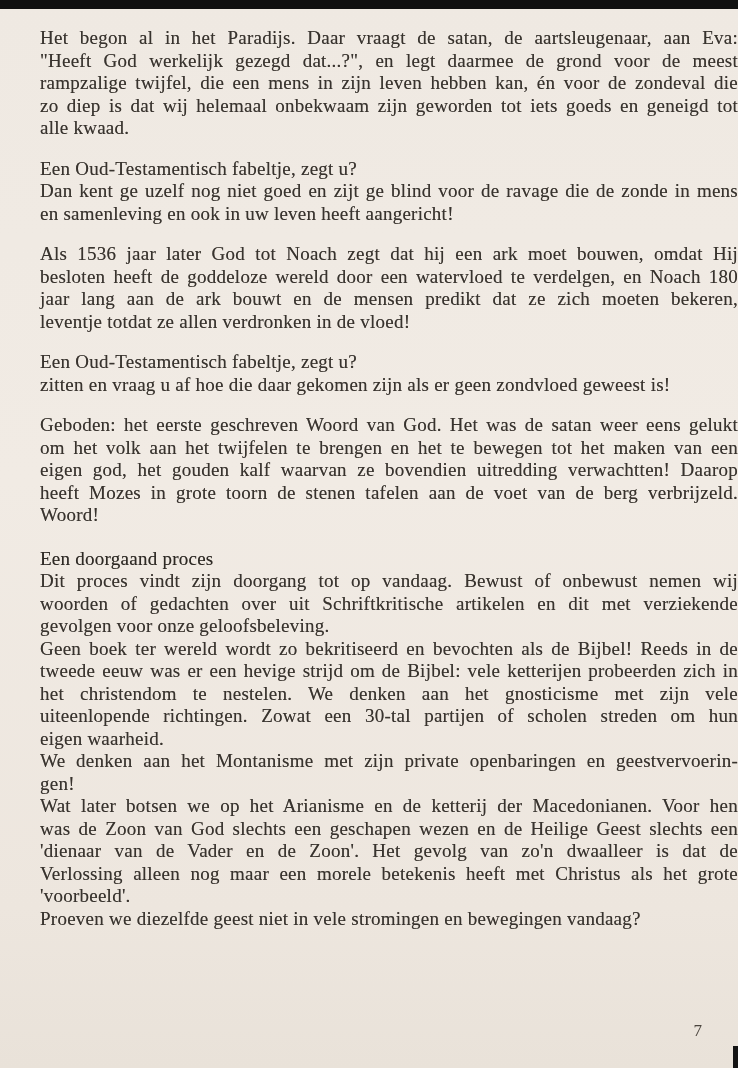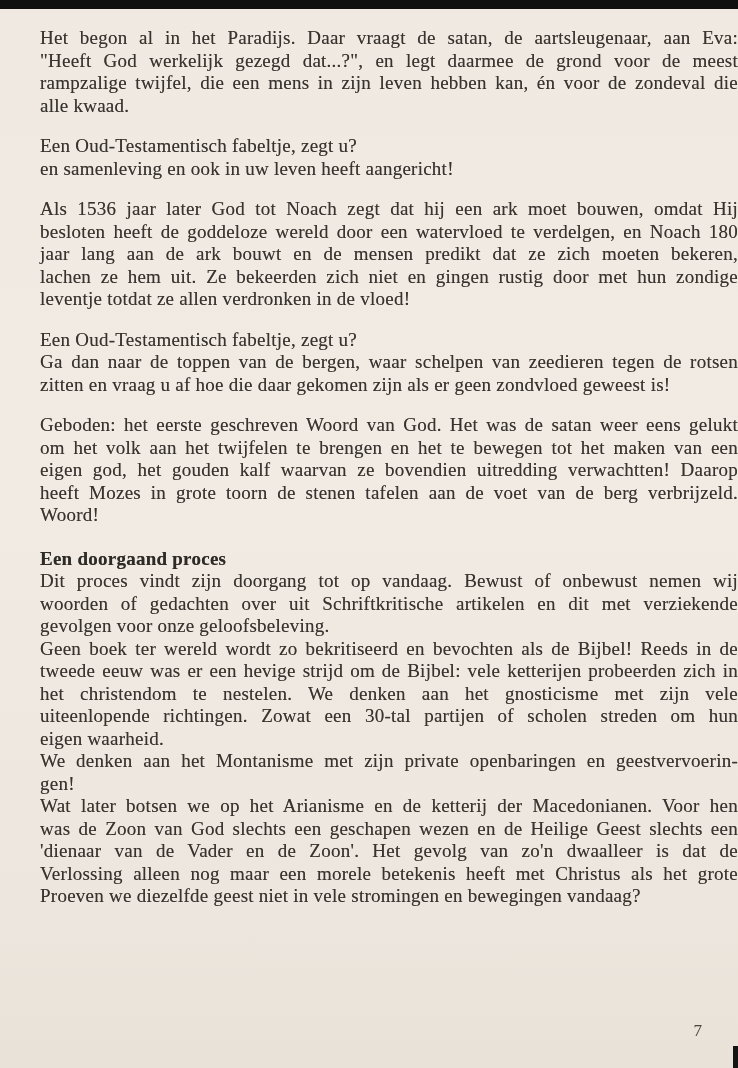--- a/index.html
+++ b/index.html
@@ -41,21 +41,21 @@
     font-size: 19px;
     line-height: 22.5px;
     letter-spacing: 0.25px;
     text-shadow: 0 0 0.5px rgba(56,51,46,0.55);
     margin-left: 20px;
   }
   .block { margin: 0; }
   .block.gap { margin-top: 18px; }
   .block.heading {
     margin-top: 21px;
-    font-weight: bold;
+    font-weight: normal;
     color: #2e2a25;
   }
   .line {
     text-align: justify;
     text-align-last: justify;
     white-space: normal;
   }
   .line.last, .heading .line {
     text-align: right;
     text-align-last: left;
@@ -71,40 +71,40 @@
 </head>
 <body>
 
 <div class="page">
   <div class="scan-top-edge"></div>
   <div class="text-column" id="text-column">
       <div class="block paragraph">
         <div class="line">Het begon al in het Paradijs. Daar vraagt de satan, de aartsleugenaar, aan Eva:</div>
         <div class="line">"Heeft God werkelijk gezegd dat...?", en legt daarmee de grond voor de meest</div>
         <div class="line">rampzalige twijfel, die een mens in zijn leven hebben kan, én voor de zondeval die</div>
+        <div class="line">zo diep is dat wij helemaal onbekwaam zijn geworden tot iets goeds en geneigd tot</div>
         <div class="line last">alle kwaad.</div>
       </div>
       <div class="block paragraph gap">
         <div class="line last">Een Oud-Testamentisch fabeltje, zegt u?</div>
       </div>
       <div class="block paragraph">
+        <div class="line">Dan kent ge uzelf nog niet goed en zijt ge blind voor de ravage die de zonde in mens</div>
         <div class="line last">en samenleving en ook in uw leven heeft aangericht!</div>
       </div>
       <div class="block paragraph gap">
         <div class="line">Als 1536 jaar later God tot Noach zegt dat hij een ark moet bouwen, omdat Hij</div>
         <div class="line">besloten heeft de goddeloze wereld door een watervloed te verdelgen, en Noach 180</div>
         <div class="line">jaar lang aan de ark bouwt en de mensen predikt dat ze zich moeten bekeren,</div>
-        <div class="line">lachen ze hem uit. Ze bekeerden zich niet en gingen rustig door met hun zondige</div>
         <div class="line last">leventje totdat ze allen verdronken in de vloed!</div>
       </div>
       <div class="block paragraph gap">
         <div class="line last">Een Oud-Testamentisch fabeltje, zegt u?</div>
       </div>
       <div class="block paragraph">
-        <div class="line">Ga dan naar de toppen van de bergen, waar schelpen van zeedieren tegen de rotsen</div>
         <div class="line last">zitten en vraag u af hoe die daar gekomen zijn als er geen zondvloed geweest is!</div>
       </div>
       <div class="block paragraph gap">
         <div class="line">Geboden: het eerste geschreven Woord van God. Het was de satan weer eens gelukt</div>
         <div class="line">om het volk aan het twijfelen te brengen en het te bewegen tot het maken van een</div>
         <div class="line">eigen god, het gouden kalf waarvan ze bovendien uitredding verwachtten! Daarop</div>
         <div class="line">heeft Mozes in grote toorn de stenen tafelen aan de voet van de berg verbrijzeld.</div>
         <div class="line last">Woord!</div>
       </div>
       <div class="block heading gap">
@@ -124,20 +124,21 @@
       </div>
       <div class="block paragraph">
         <div class="line">We denken aan het Montanisme met zijn private openbaringen en geestvervoerin-</div>
         <div class="line last">gen!</div>
       </div>
       <div class="block paragraph">
         <div class="line">Wat later botsen we op het Arianisme en de ketterij der Macedonianen. Voor hen</div>
         <div class="line">was de Zoon van God slechts een geschapen wezen en de Heilige Geest slechts een</div>
         <div class="line">'dienaar van de Vader en de Zoon'. Het gevolg van zo'n dwaalleer is dat de</div>
         <div class="line">Verlossing alleen nog maar een morele betekenis heeft met Christus als het grote</div>
+        <div class="line last">'voorbeeld'.</div>
       </div>
       <div class="block paragraph">
         <div class="line last">Proeven we diezelfde geest niet in vele stromingen en bewegingen vandaag?</div>
       </div>
     </div>
   <div class="page-number">7</div>
   <div class="scan-corner-mark"></div>
 </div>
 
 </body></html>

